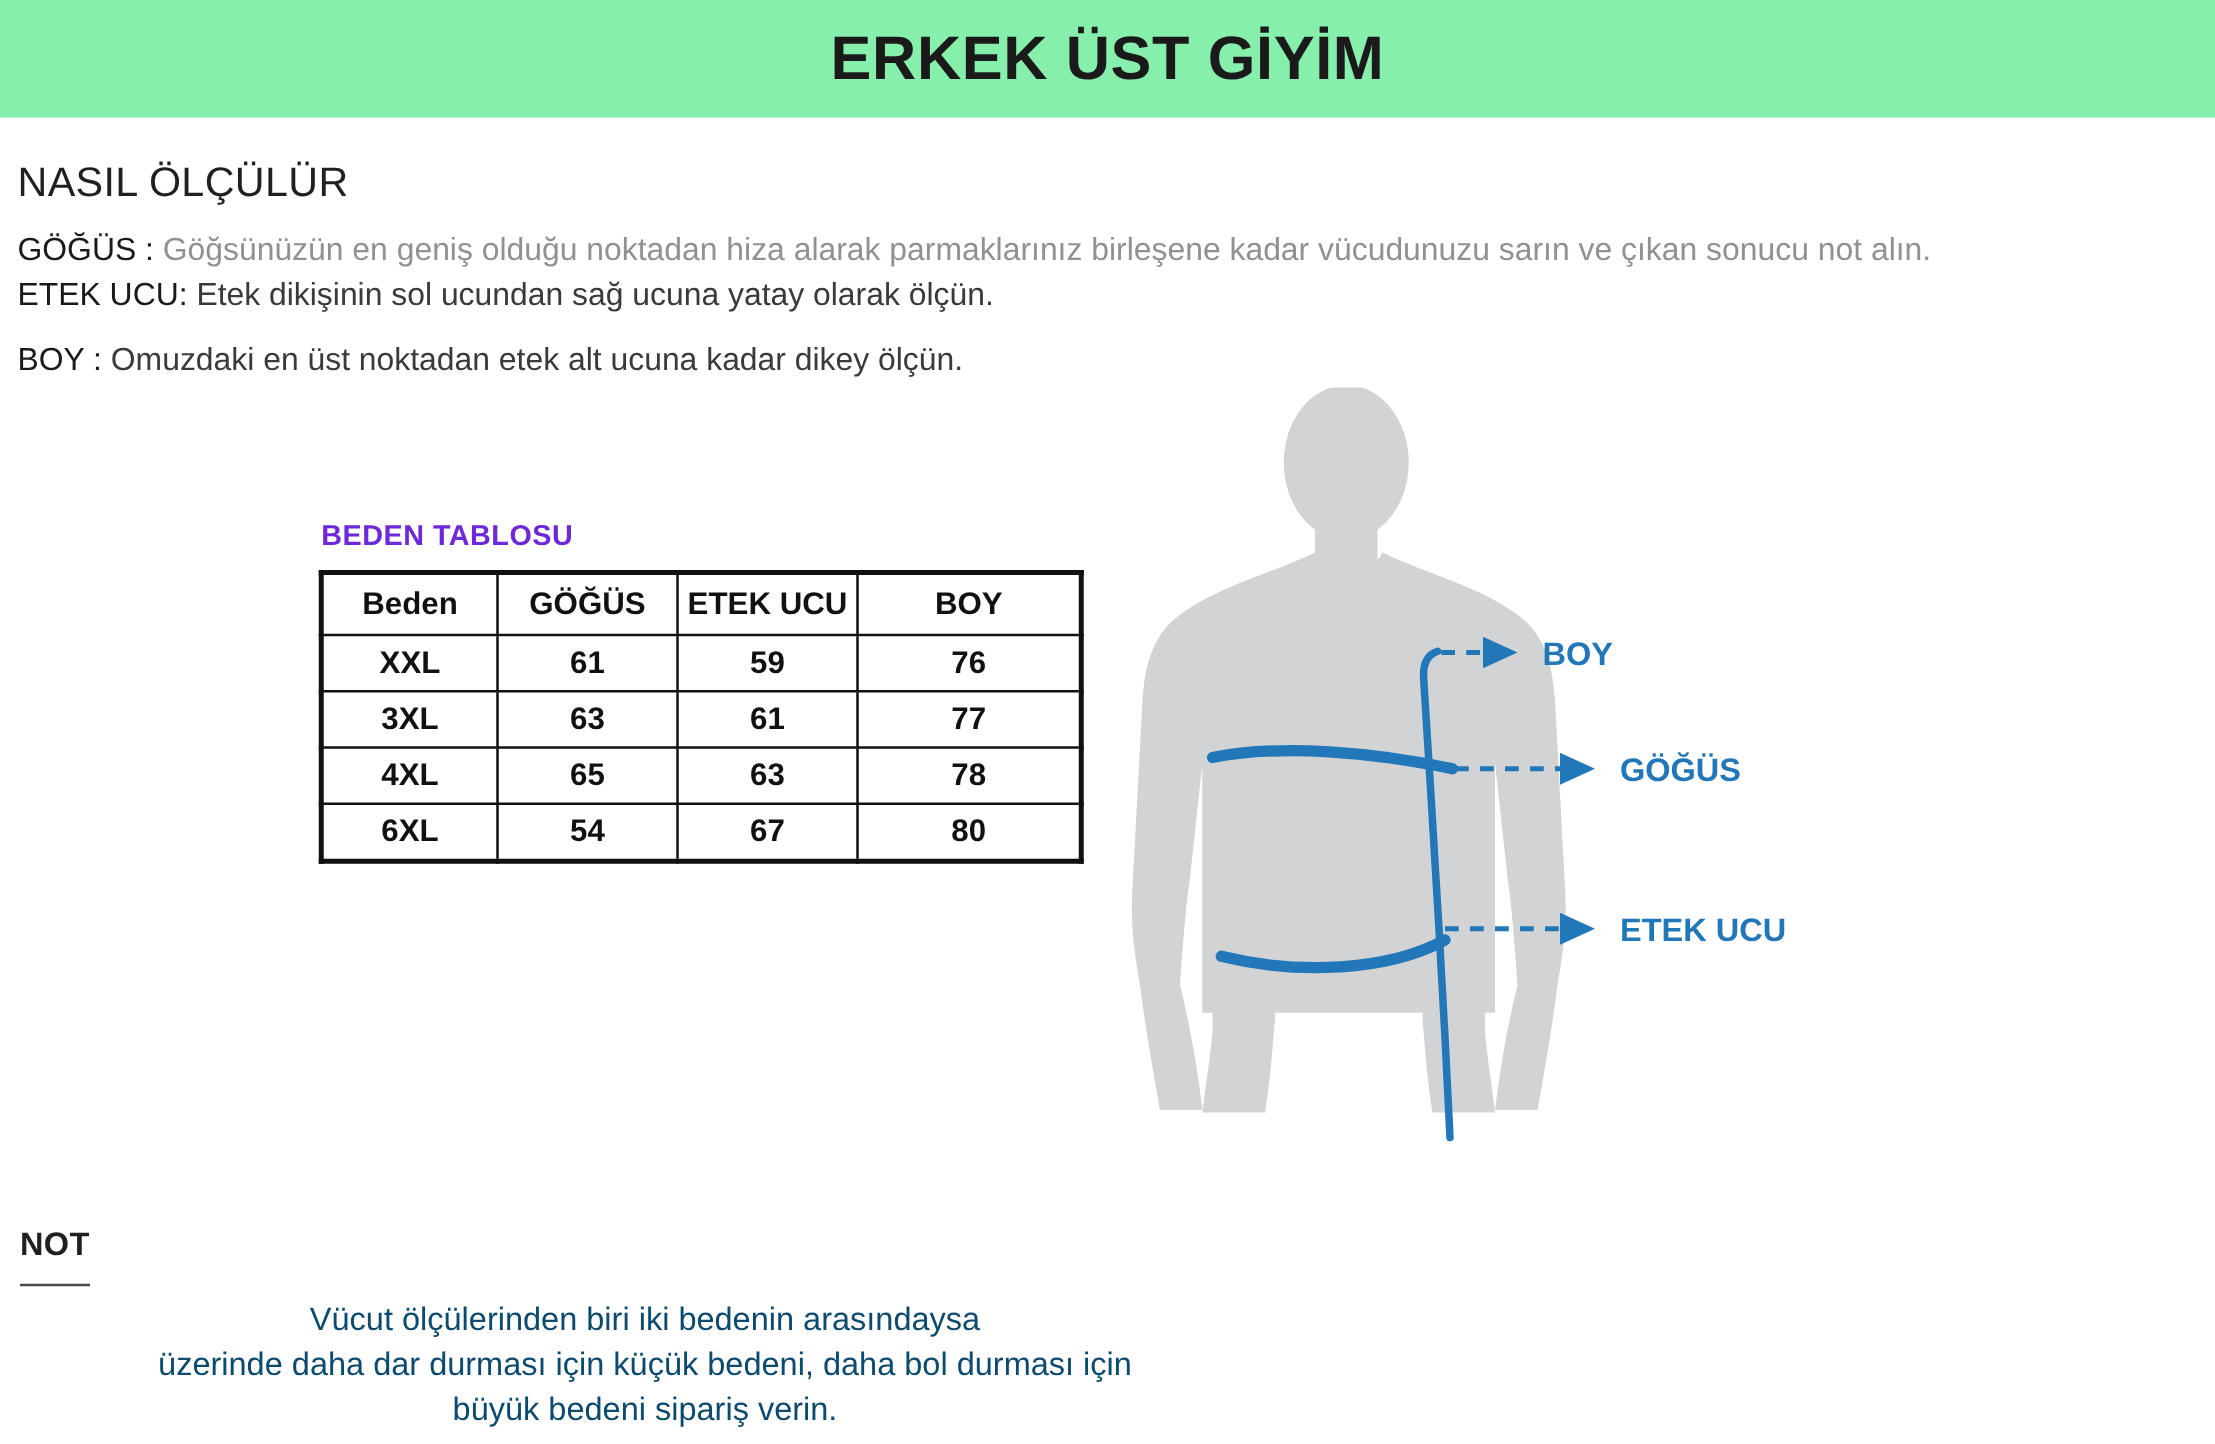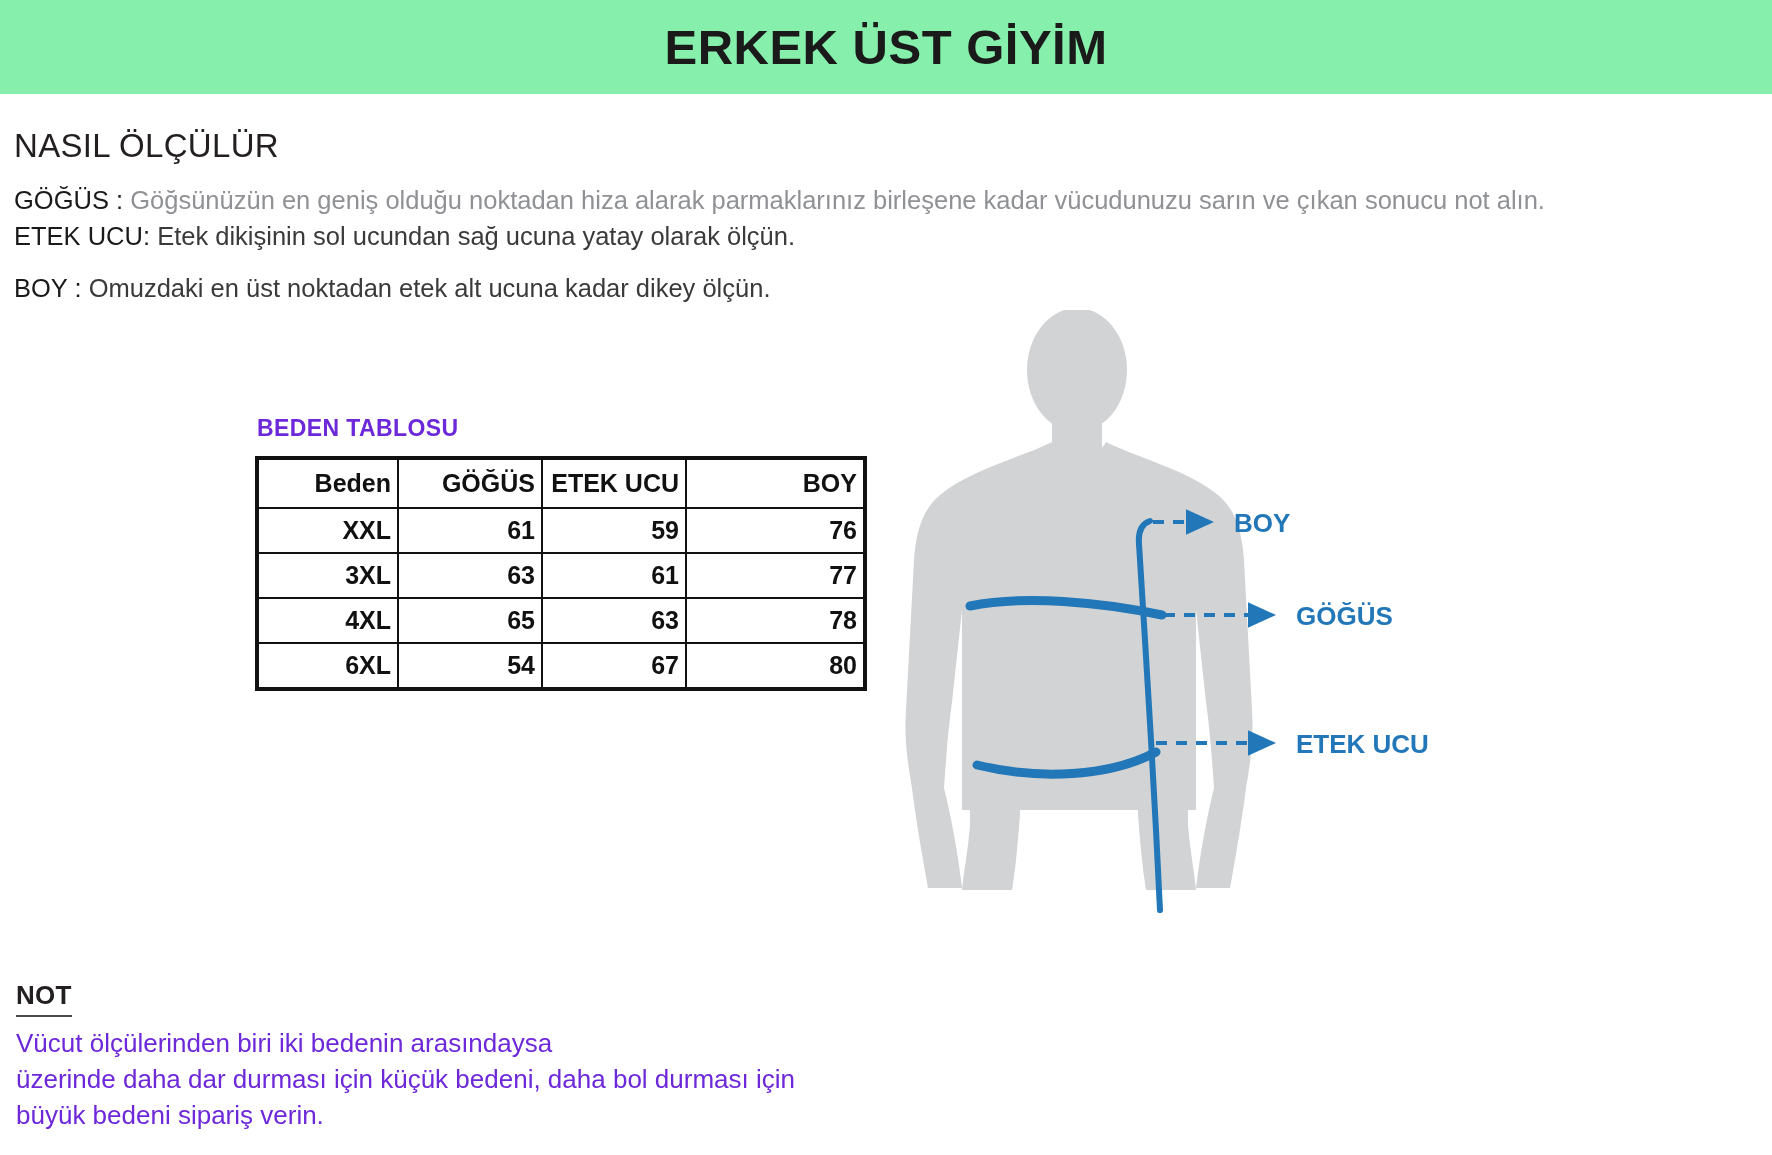--- a/index.html
+++ b/index.html
@@ -82,21 +82,21 @@
   }
   table.size-table {
     border-collapse: collapse;
     border: 4px solid #111111;
     background: #ffffff;
     table-layout: fixed;
   }
   table.size-table th,
   table.size-table td {
     border: 2px solid #111111;
-    text-align: right;
+    text-align: center;
     vertical-align: middle;
     height: 43px;
     font-size: 25px;
     color: #111111;
     padding: 0 6px;
   }
   table.size-table th {
     font-weight: 700;
     height: 47px;
   }
@@ -126,29 +126,30 @@
     top: 980px;
     width: 1000px;
   }
   .note-title {
     font-size: 26px;
     font-weight: 600;
     color: #231f20;
     letter-spacing: 0.3px;
     display: inline-block;
     border-bottom: 2.5px solid #4a4a4a;
-    padding-bottom: 4px;
+    padding-bottom: 16px;
     margin: 0 0 8px 0;
   }
   .note-line {
     font-size: 26px;
     line-height: 36px;
-    color: #6d28d9;
+    color: #0c4a6e;
     margin: 0;
     white-space: nowrap;
+    text-align: center;
   }
 </style>
 </head>
 <body>
 
 <div class="header-band">
   <div class="header-title">ERKEK ÜST GİYİM</div>
 </div>
 
 <div class="instructions">

